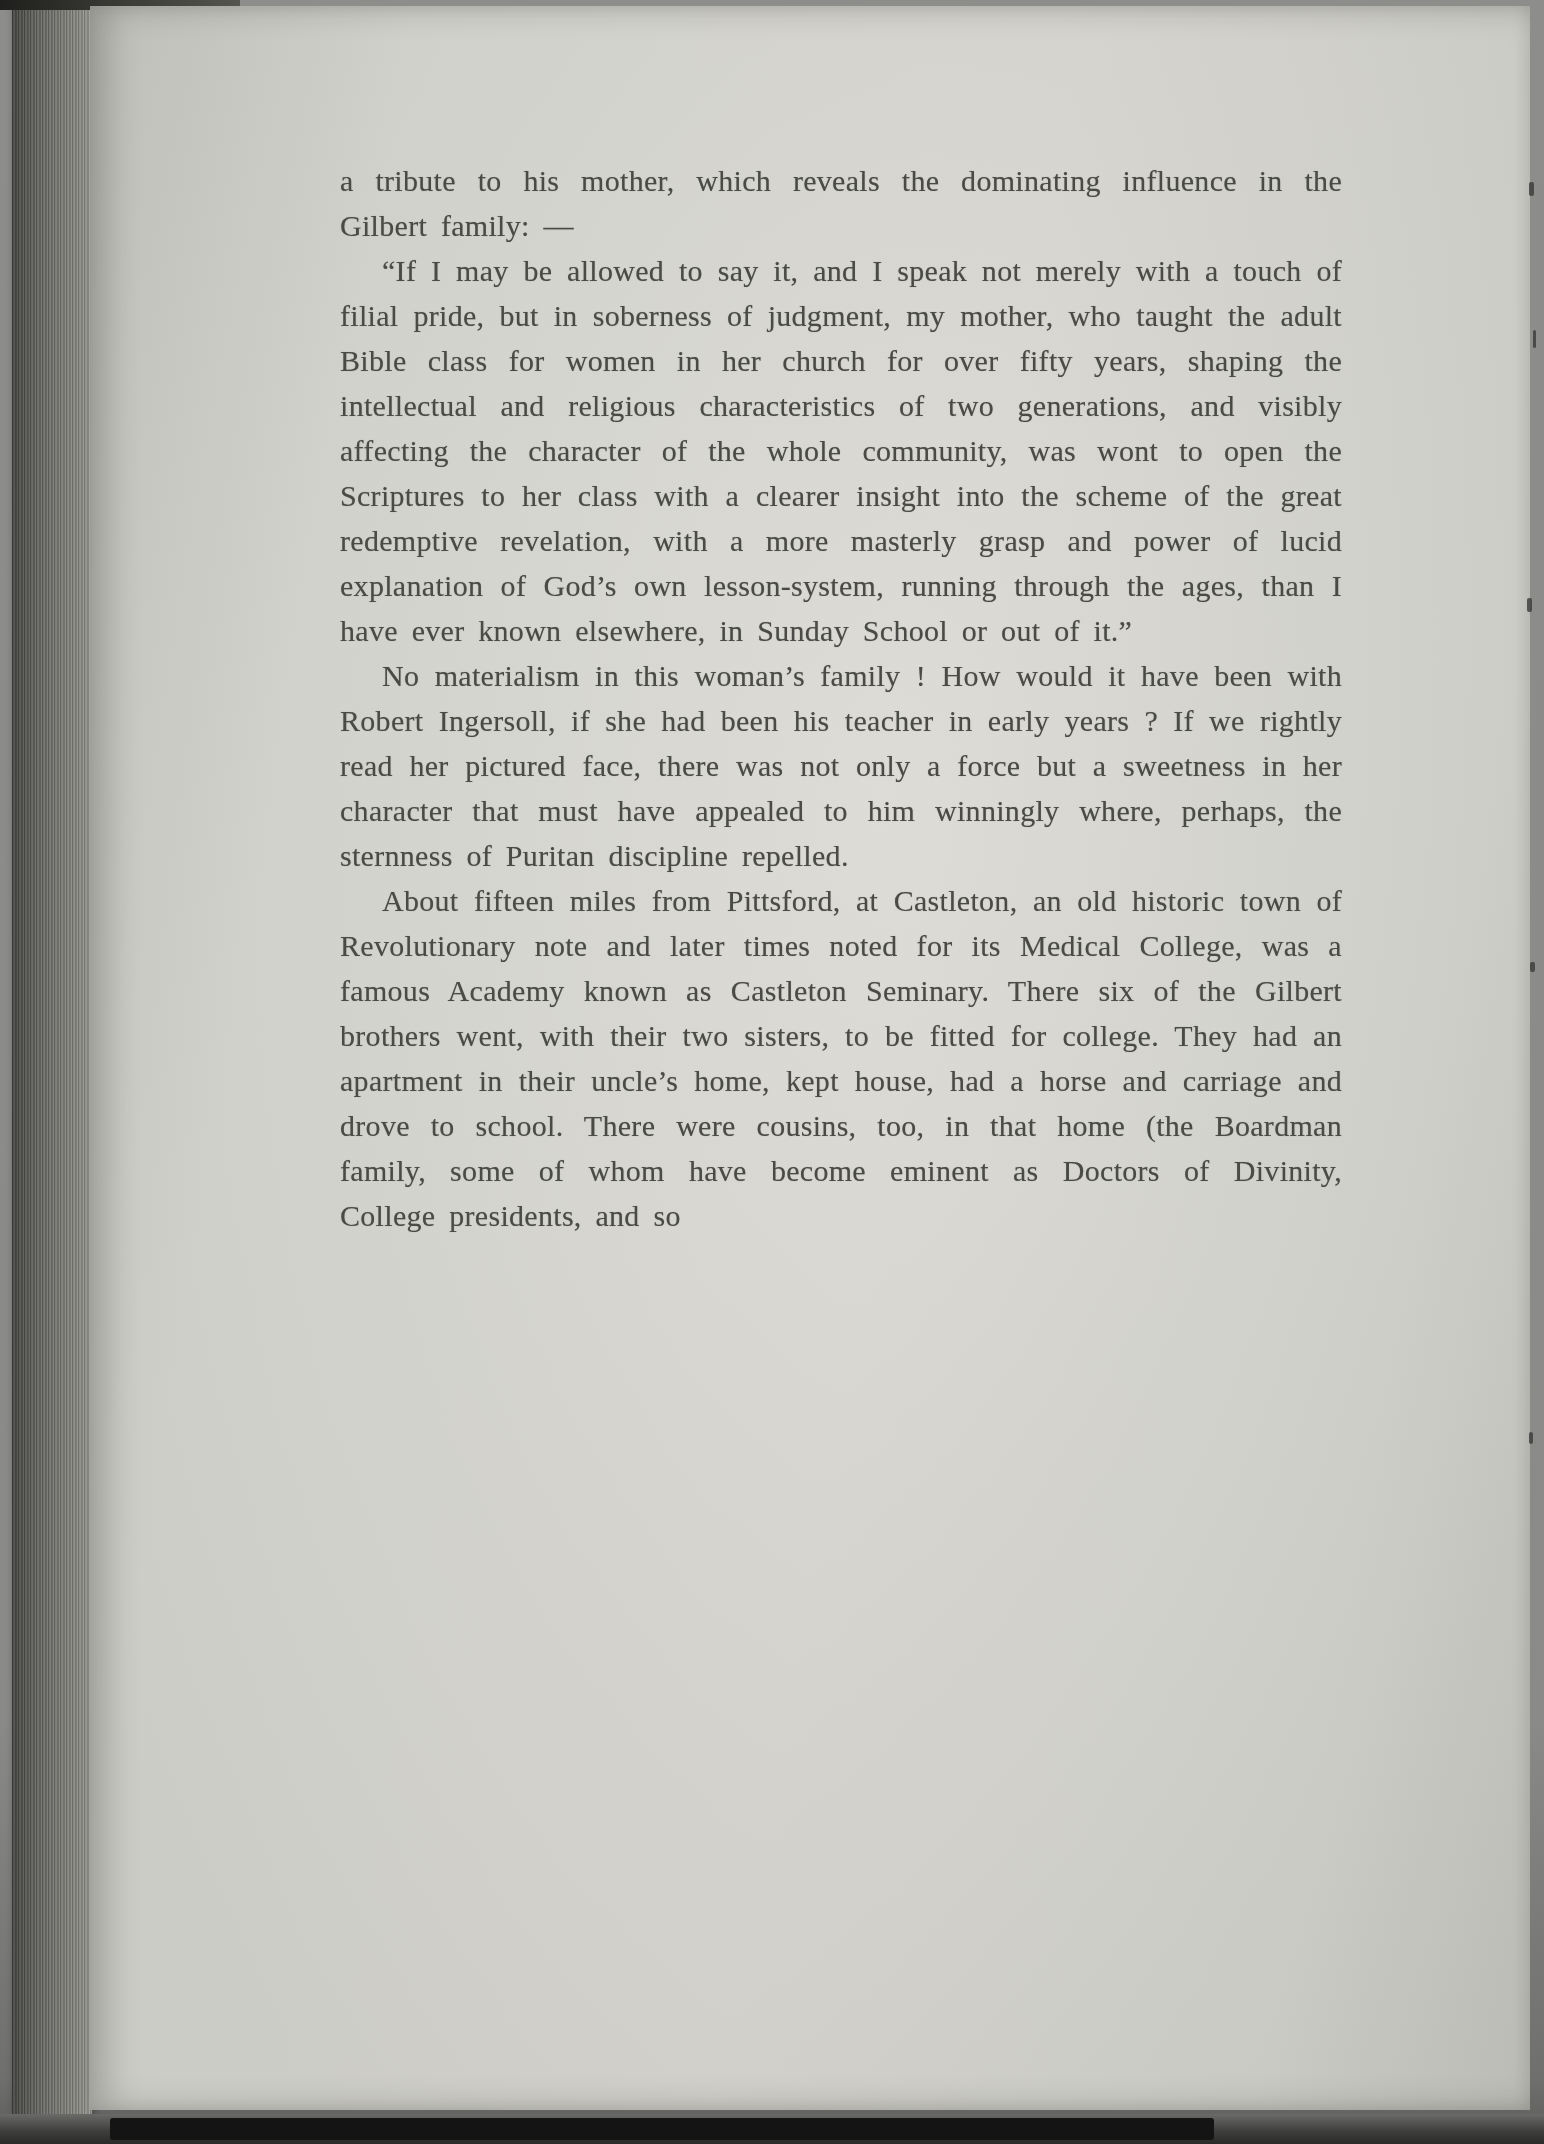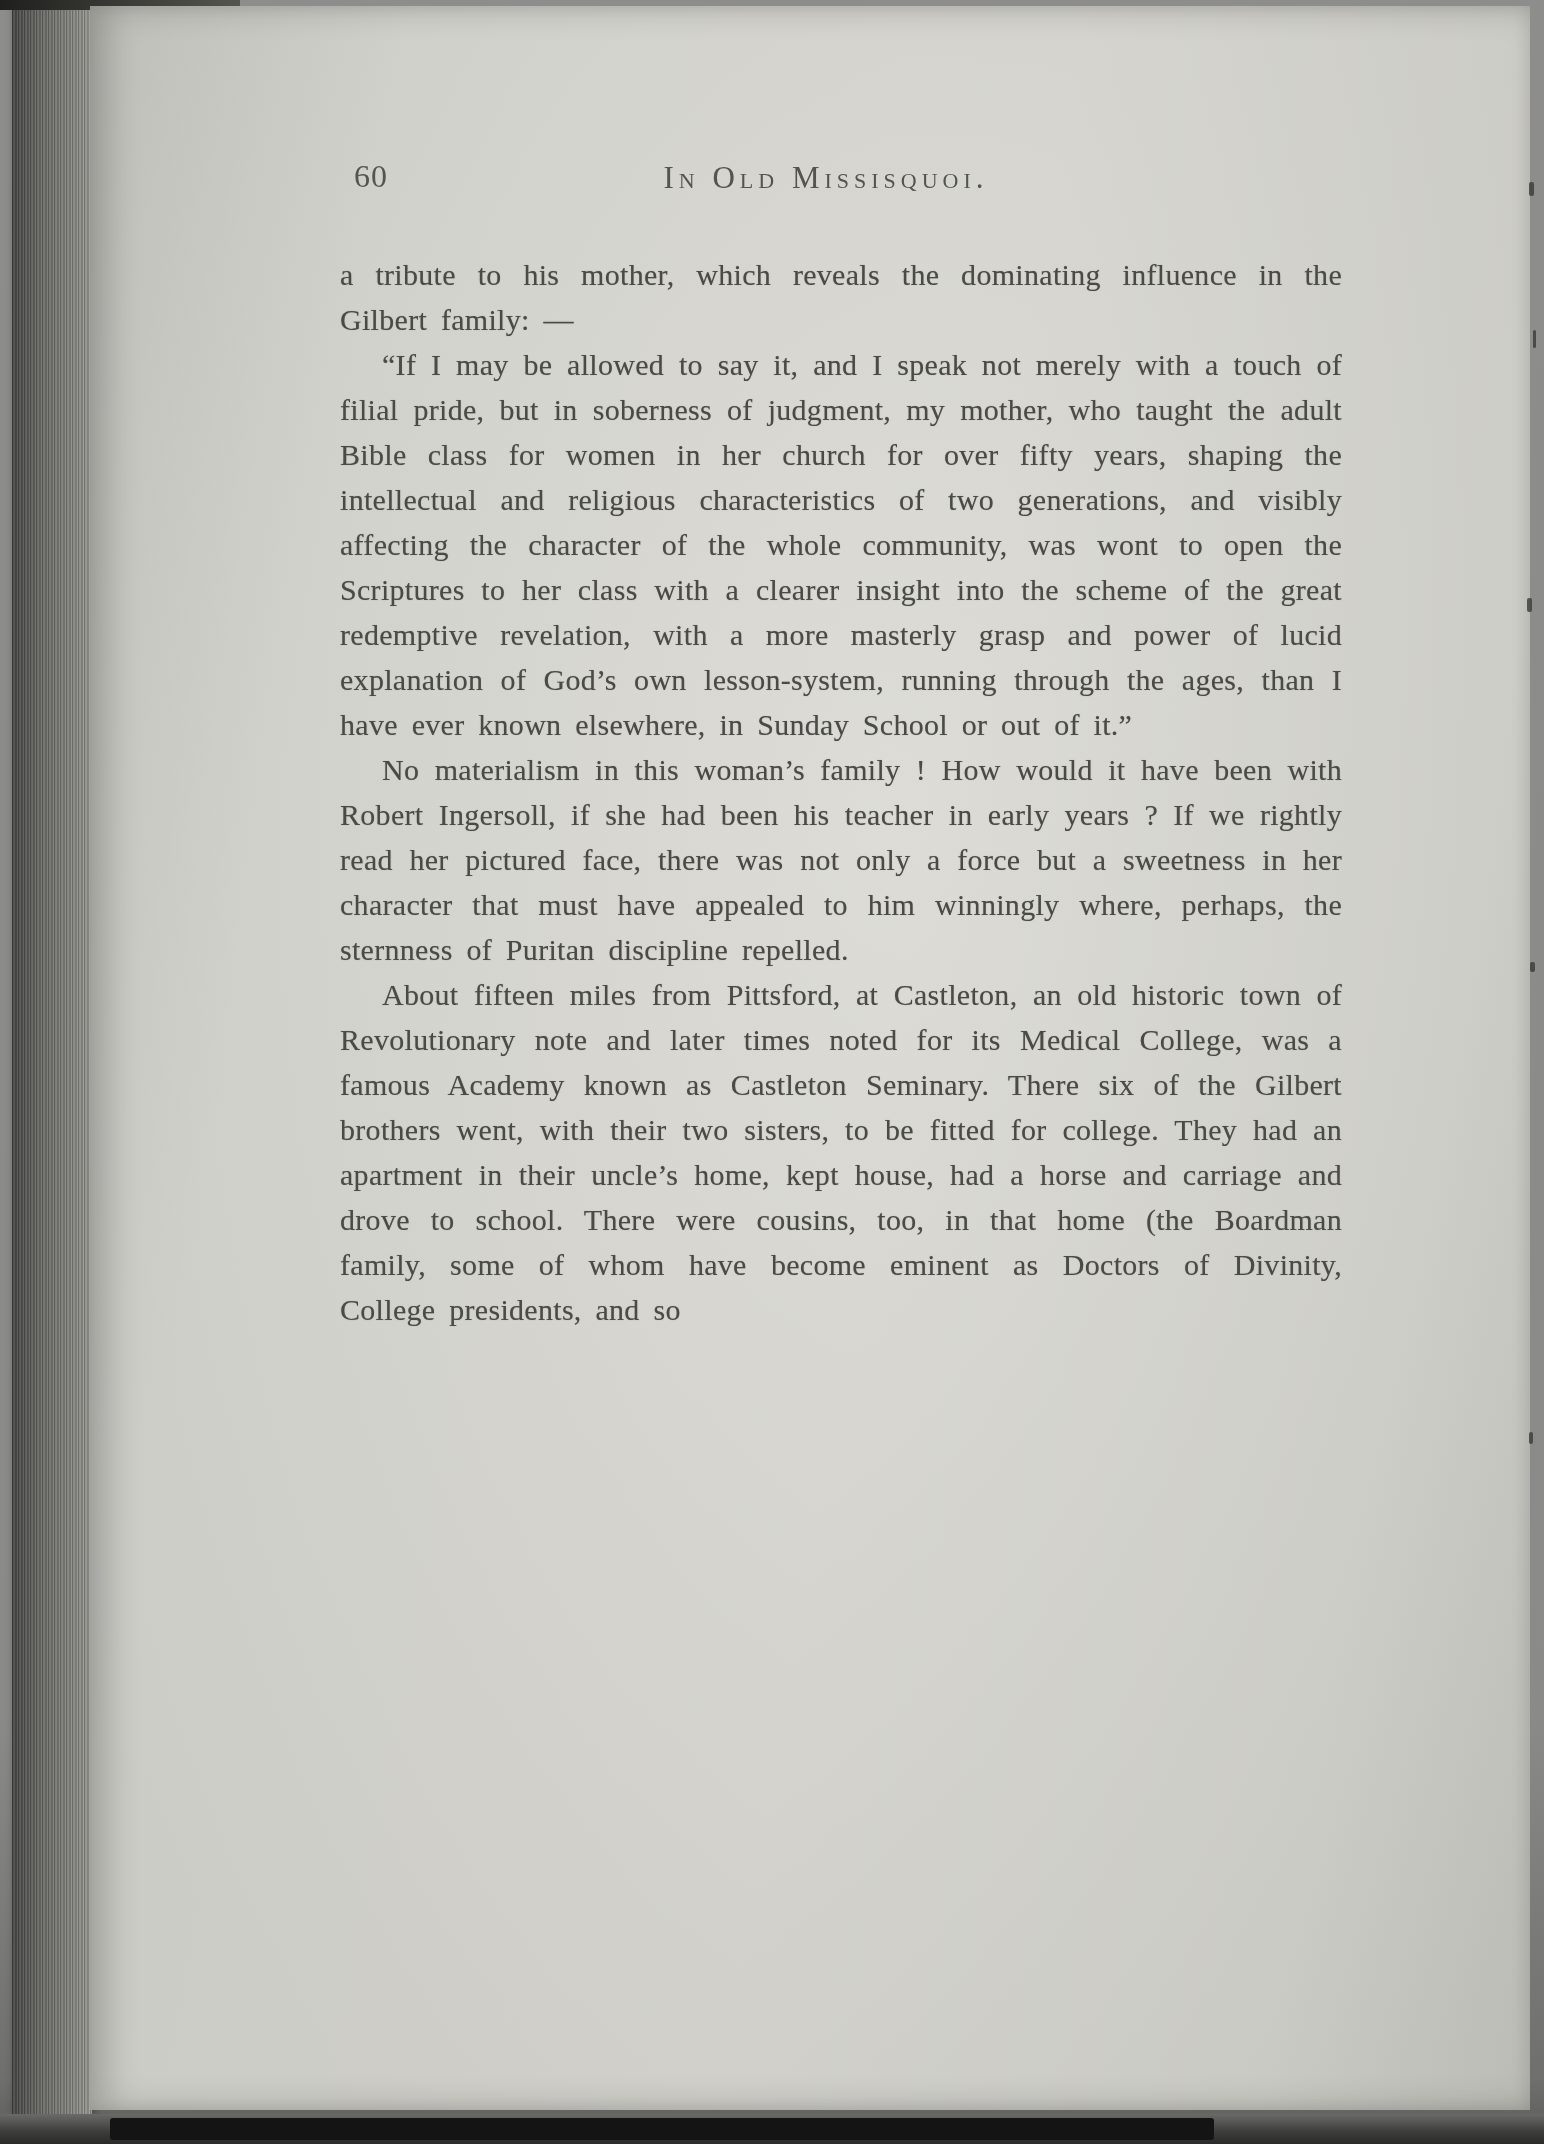--- a/index.html
+++ b/index.html
@@ -133,24 +133,20 @@
   .speck-5 { right: 11px; top: 1432px; height: 12px; width: 4px; }
 </style>
 </head>
 <body>
 
 <div class="book-edges"></div>
 <div class="book-edges-top"></div>
 
 <div class="page">
   <div class="text-block">
-    <div class="header-row">
-      <span class="page-number">60</span>
-      <span class="running-header">In Old Missisquoi.</span>
-    </div>
     <p class="para first">a tribute to his mother, which reveals the dominating influence in the Gilbert family: —</p>
     <p class="para">“If I may be allowed to say it, and I speak not merely with a touch of filial pride, but in soberness of judgment, my mother, who taught the adult Bible class for women in her church for over fifty years, shaping the intellectual and religious characteristics of two generations, and visibly affecting the character of the whole community, was wont to open the Scriptures to her class with a clearer insight into the scheme of the great redemptive revelation, with a more masterly grasp and power of lucid explanation of God’s own lesson-system, running through the ages, than I have ever known elsewhere, in Sunday School or out of it.”</p>
     <p class="para">No materialism in this woman’s family !  How would it have been with Robert Ingersoll, if she had been his teacher in early years ?  If we rightly read her pictured face, there was not only a force but a sweetness in her character that must have appealed to him winningly where, perhaps, the sternness of Puritan discipline repelled.</p>
     <p class="para">About fifteen miles from Pittsford, at Castleton, an old historic town of Revolutionary note and later times noted for its Medical College, was a famous Academy known as Castleton Seminary.  There six of the Gilbert brothers went, with their two sisters, to be fitted for college.  They had an apartment in their uncle’s home, kept house, had a horse and carriage and drove to school.  There were cousins, too, in that home (the Boardman family, some of whom have become eminent as Doctors of Divinity, College presidents, and so</p>
   </div>
 </div>
 
 <div class="speck speck-1"></div>
 <div class="speck speck-2"></div>
 <div class="speck speck-3"></div>

